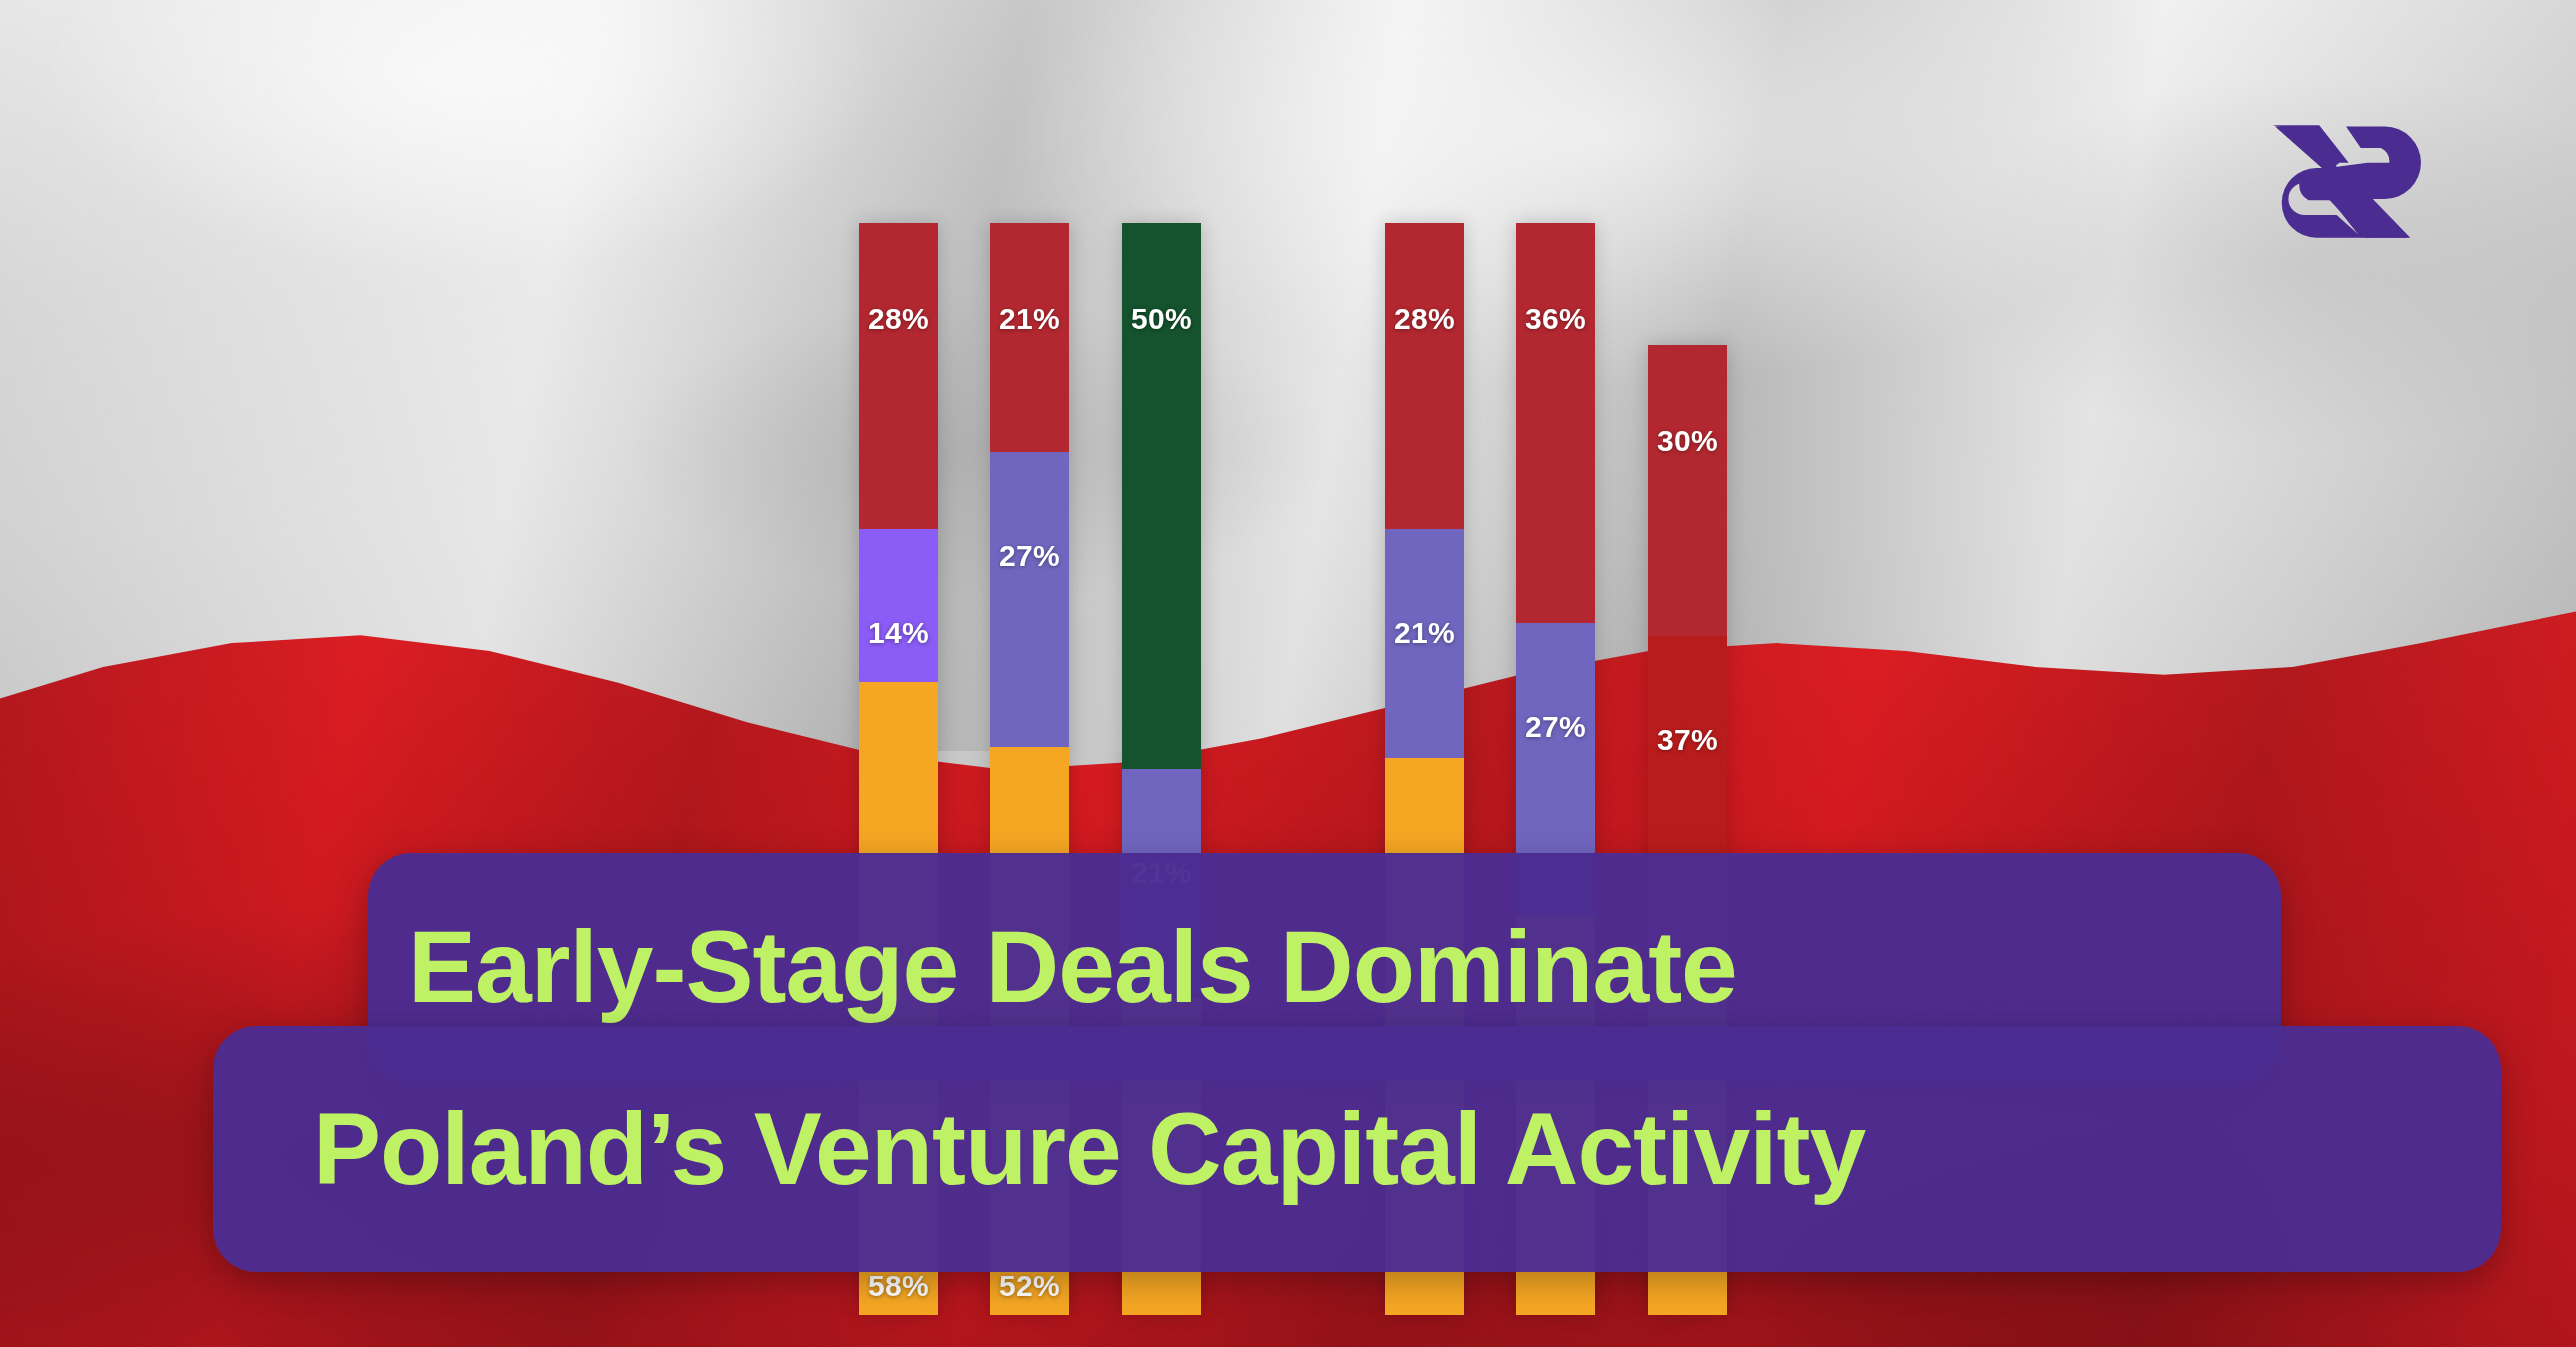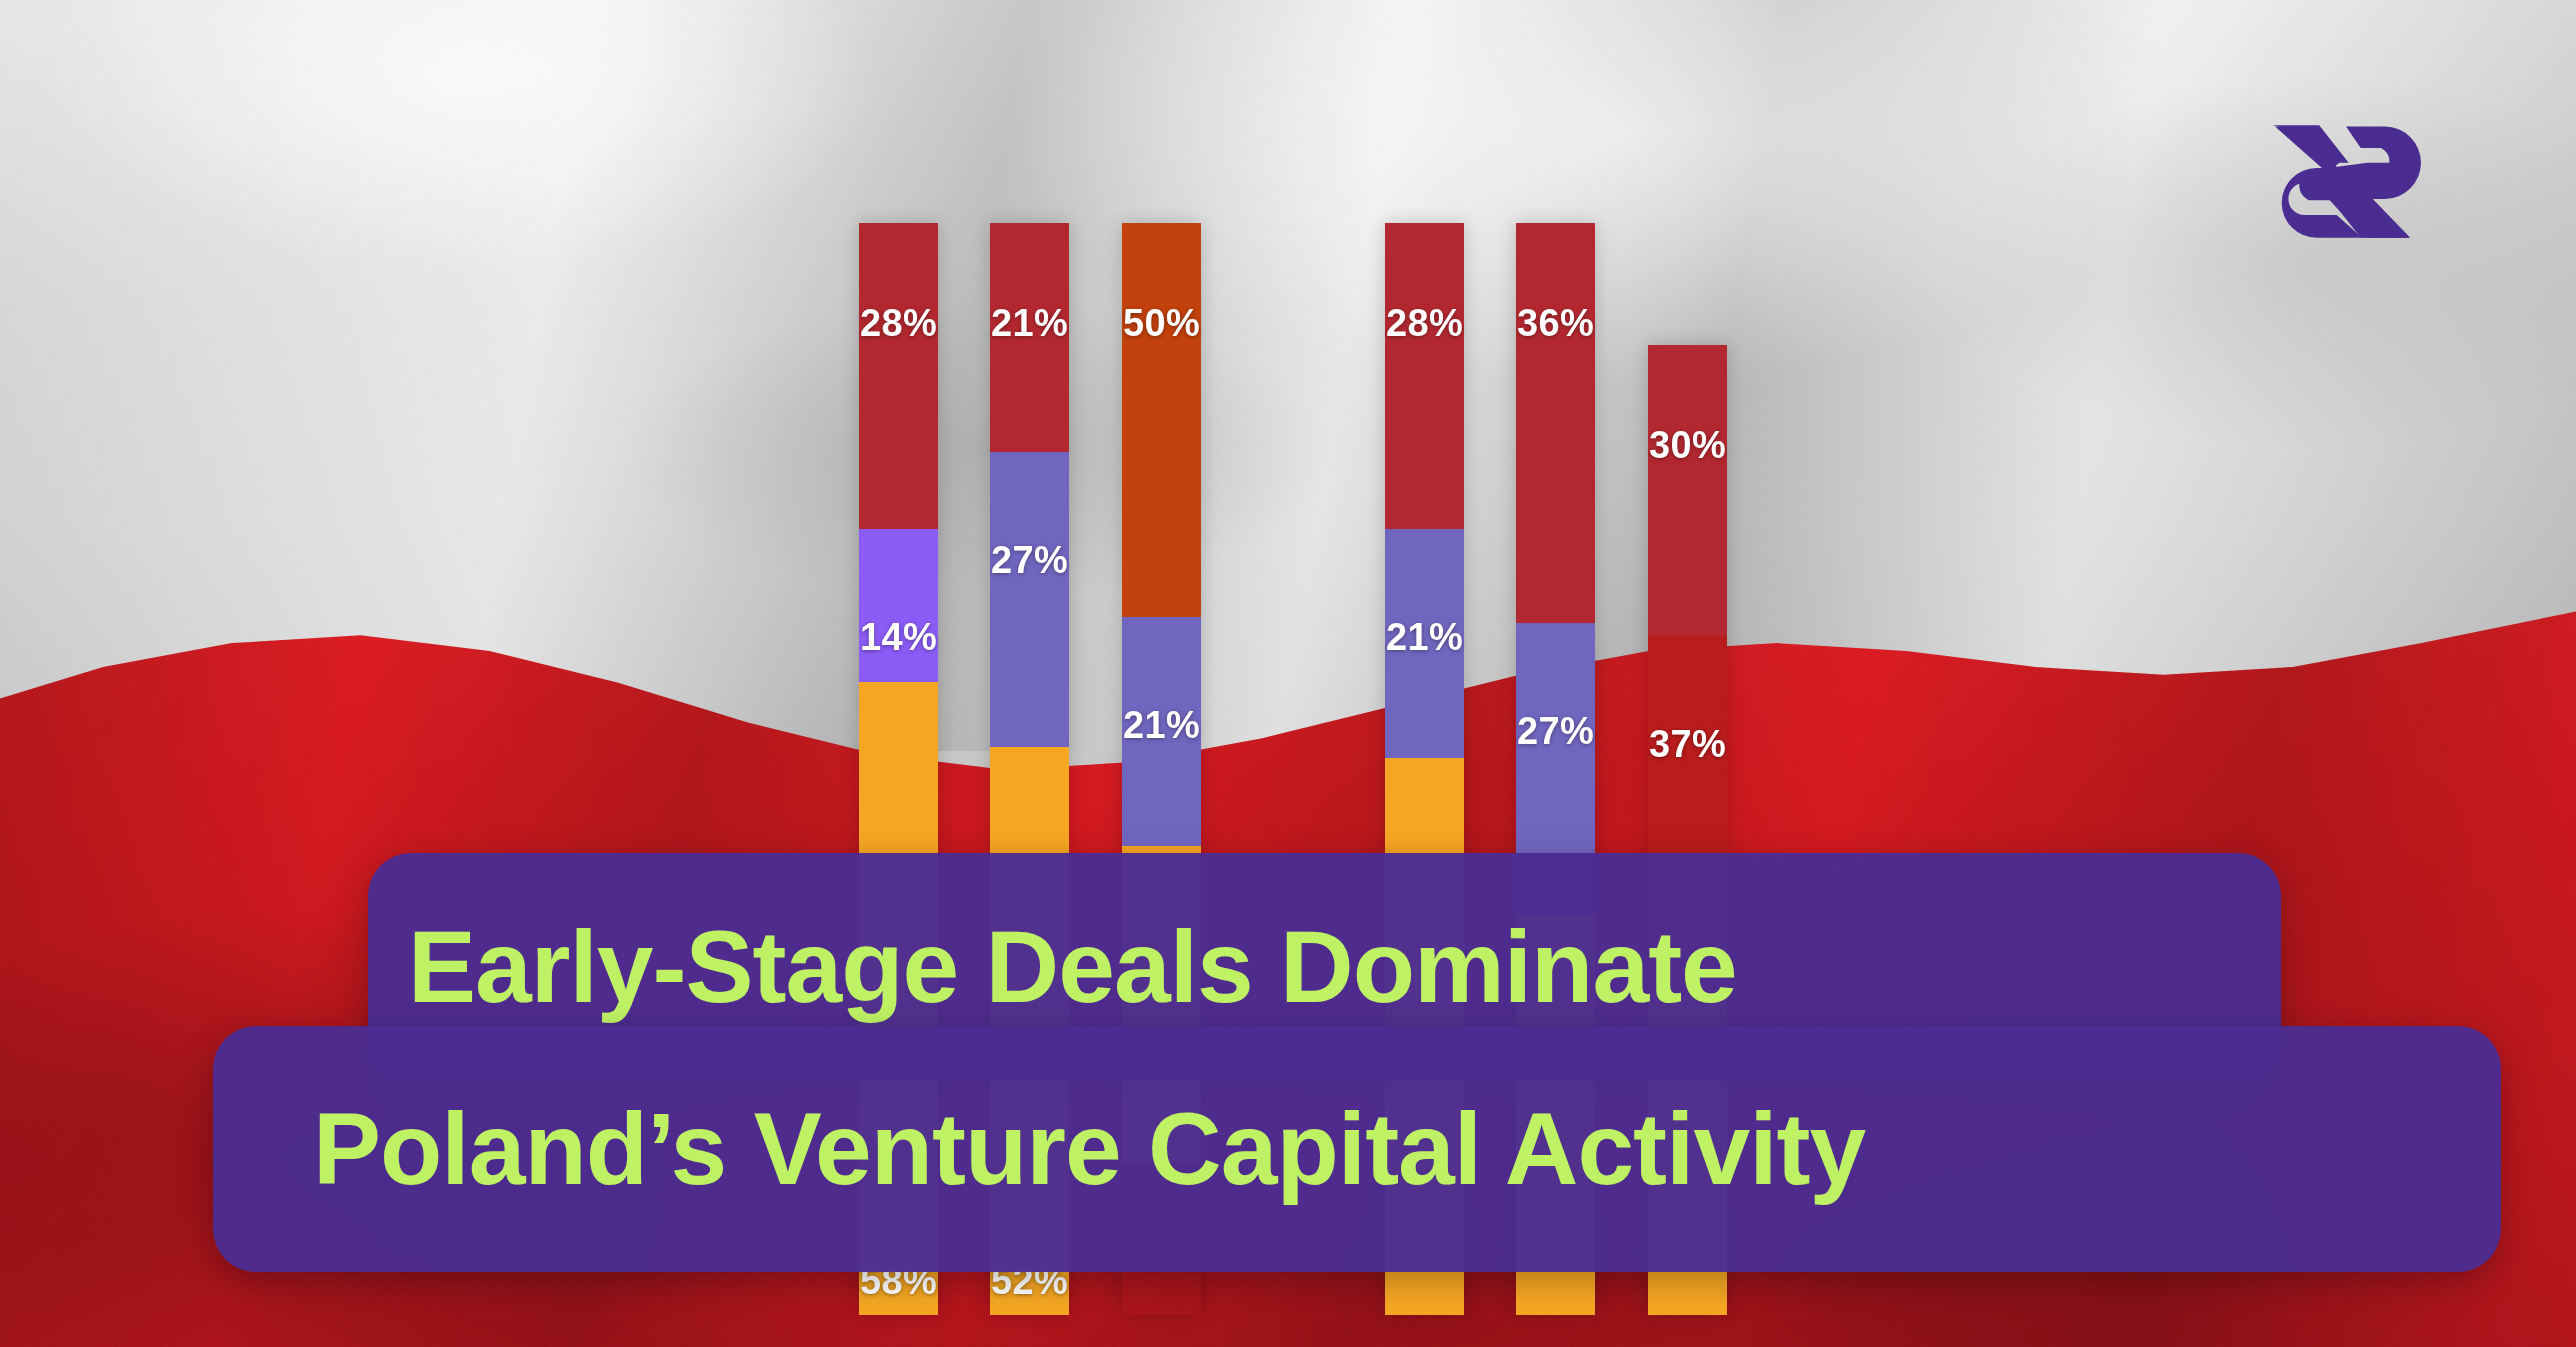--- a/index.html
+++ b/index.html
@@ -51,21 +51,21 @@
 
   
   #chart{position:absolute;left:0;top:0;width:2576px;height:1348px;}
   .bar{
     position:absolute;bottom:0;display:flex;flex-direction:column;
     box-shadow:0 0 17.4px rgba(0,0,0,.18);
   }
   .seg{position:relative;width:100%;}
   .seg .lbl{
     position:absolute;left:50%;transform:translateX(-50%);
-    color:#ffffff;font-weight:700;font-size:38px;letter-spacing:0.3px;
+    color:#ffffff;font-weight:700;font-size:30px;letter-spacing:0.3px;
     text-shadow:0 1.3px 4.7px rgba(0,0,0,.38);white-space:nowrap;
   }
   .seg.late   .lbl{ top:79px; }
   .seg.growth .lbl{ top:64px;margin-top:23px; }
   .seg.early  .lbl{ bottom:12px; }
 
   
   #logo{position:absolute;left:2267px;top:121px;width:154px;height:121px;}
 
   
@@ -116,21 +116,21 @@
           <span class="lbl">21%</span>
         </div>
         <div class="seg growth" style="background: rgb(113, 102, 191); height: 295px;">
           <span class="lbl">27%</span>
         </div>
         <div class="seg early" style="background: rgb(245, 166, 35); height: 568px;">
           <span class="lbl">52%</span>
         </div>
       </div>
       <div class="bar" style="left: 1122px; width: 79px; bottom: 33px; height: 1092px;">
-        <div class="seg late" style="background: #c2410c; height: 394px;">
+        <div class="seg late" style="background: #14532d; height: 546px;">
           <span class="lbl">50%</span>
         </div>
         <div class="seg growth" style="background: rgb(113, 102, 191); height: 229px;">
           <span class="lbl">21%</span>
         </div>
         <div class="seg early" style="background: rgb(245, 166, 35); height: 317px;"></div>
       </div>
       <div class="bar" style="left: 1385px; width: 79px; bottom: 33px; height: 1092px;">
         <div class="seg late" style="background: rgb(179, 40, 48); height: 306px;">
           <span class="lbl">28%</span>

